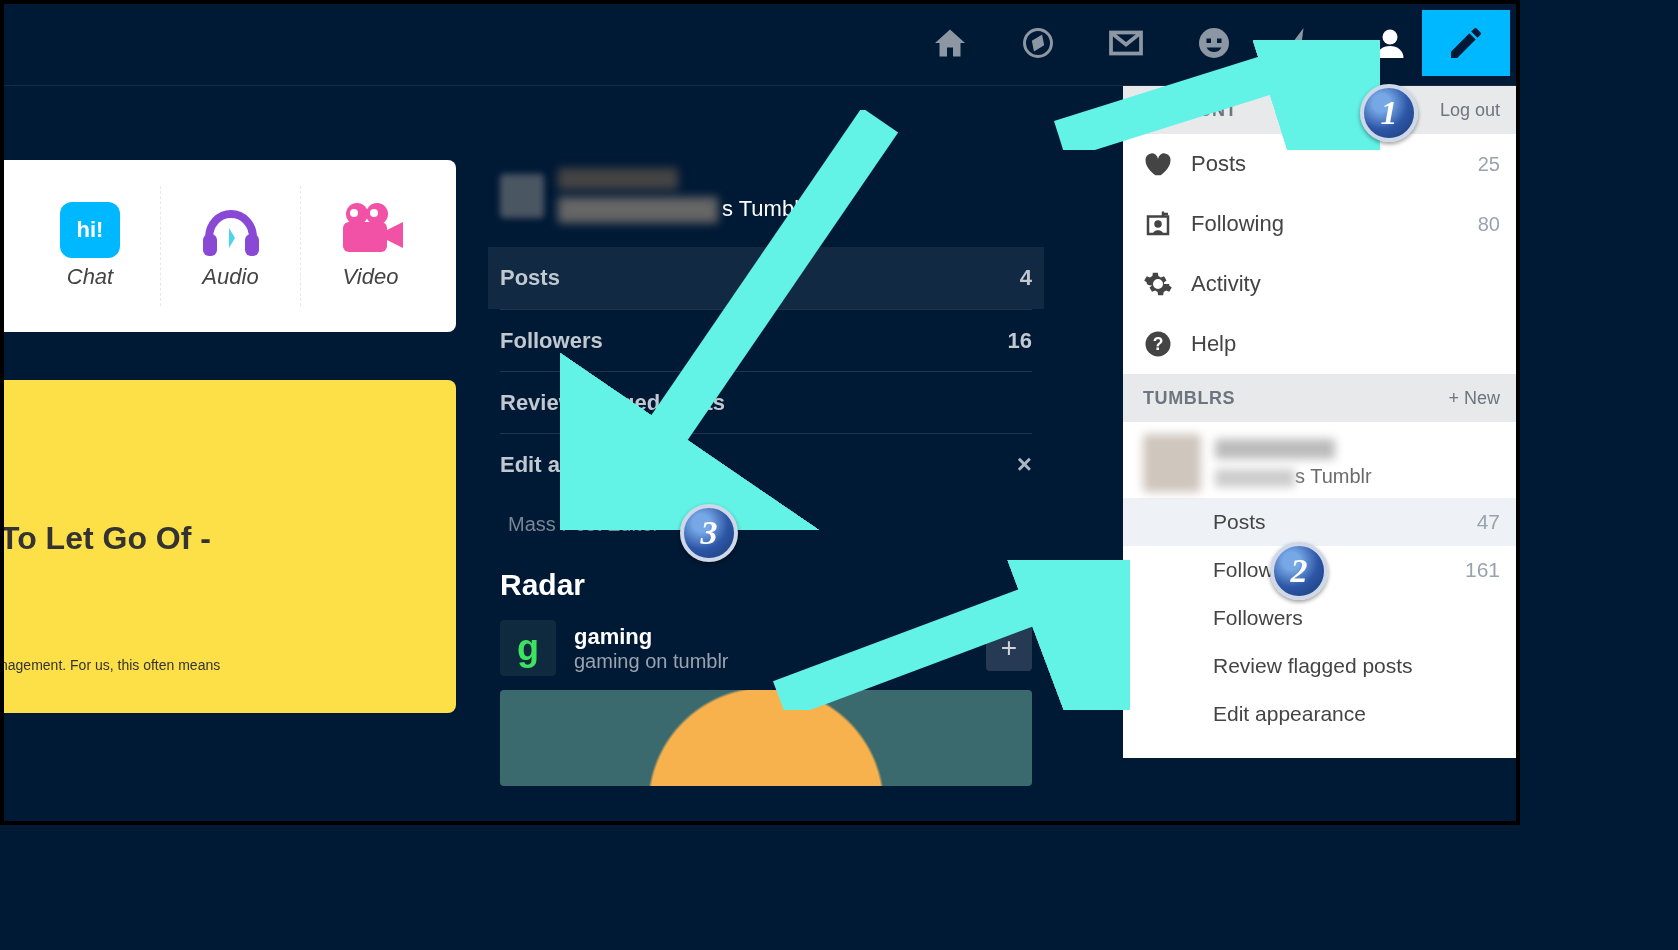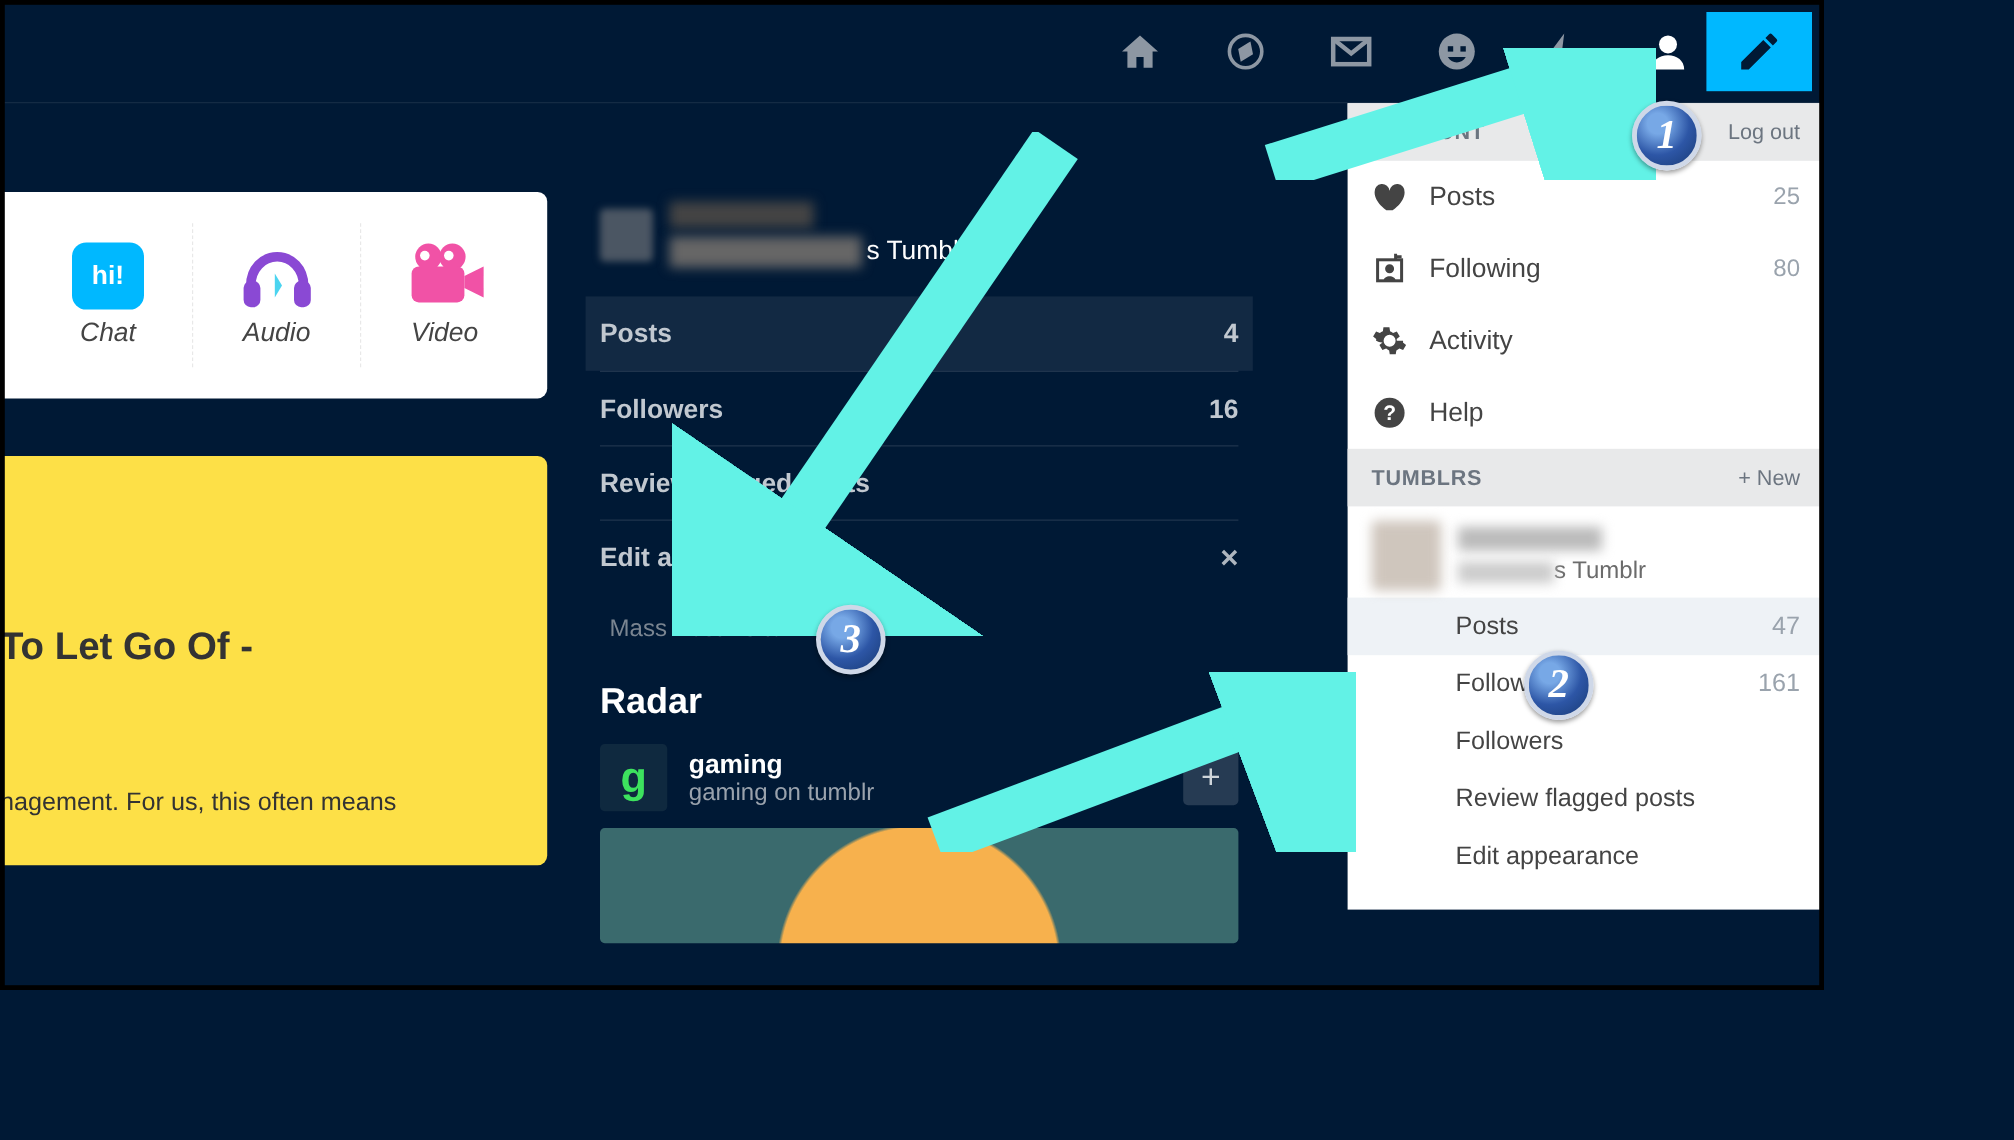--- a/index.html
+++ b/index.html
@@ -73,21 +73,21 @@
   left: 0;
   top: 380px;
   width: 456px;
   background: #fde047;
   color: #333;
   border-top-right-radius: 8px;
   border-bottom-right-radius: 8px;
   padding: 40px 0 40px 0;
 }
 .content-card .title{font-size: 32px; font-weight: 700;margin-top:100px;padding-left:0;}
-.content-card .body{font-size: 21px; margin-top:100px;padding-left:0;}
+.content-card .body{font-size: 14px; margin-top:100px;padding-left:0;}
 
 
 .blog-panel {
   position: absolute;
   left: 500px;
   top: 168px;
   width: 532px;
 }
 .blog-header { display: flex; align-items: center; gap: 14px; margin-bottom: 24px; }
 .blog-avatar { width: 44px; height: 44px; background: #4b5663; border-radius: 4px; filter: blur(3px);}

